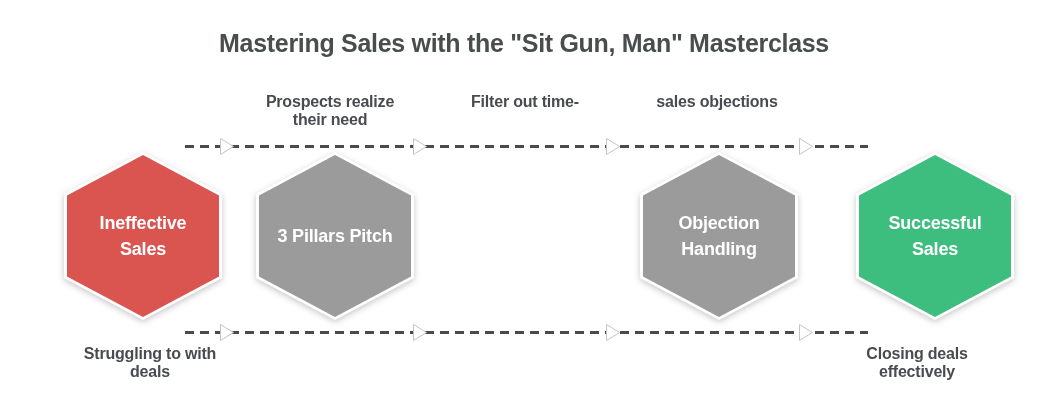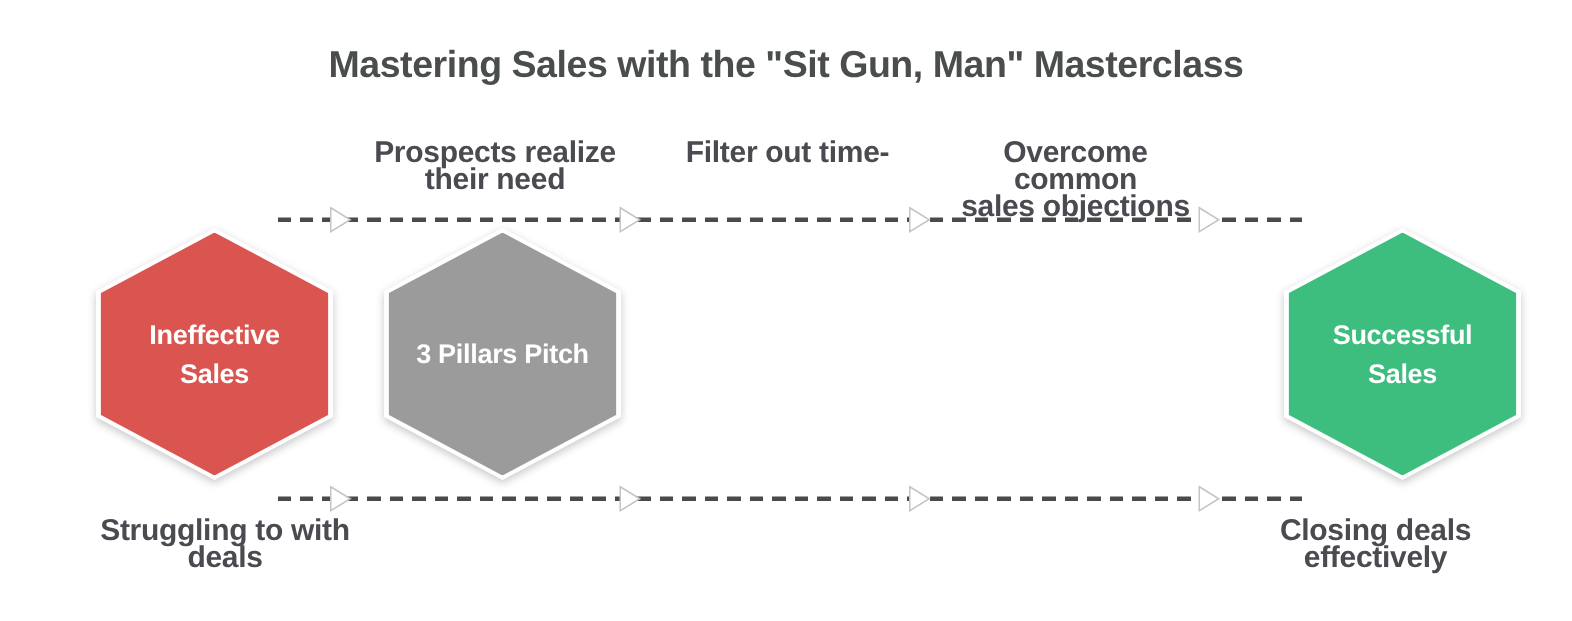--- a/index.html
+++ b/index.html
@@ -34,21 +34,21 @@
   .dash-line.bottom { top: 331px; }
   .arrow {
     position: absolute;
     width: 16px;
     height: 19px;
   }
   .annotation {
     position: absolute;
     width: 170px;
     text-align: center;
-    font-size: 20px;
+    font-size: 16px;
     line-height: 18px;
     font-weight: bold;
     letter-spacing: -0.2px;
     color: #494b50;
   }
   .annotation span { display: block; }
   .annotation.top-row { top: 93px; }
   .annotation.bottom-row { top: 345px; }
   .hex {
     position: absolute;
@@ -92,21 +92,20 @@
   <div class="title">Mastering Sales with the "Sit Gun, Man" Masterclass</div>
 
   <div class="annotation top-row" style="left:245px;">
     <span>Prospects realize</span>
     <span>their need</span>
   </div>
   <div class="annotation top-row" style="left:440px;">
     <span>Filter out time-</span>
   </div>
   <div class="annotation top-row" style="left:632px;">
-    <span>Overcome common</span>
     <span>sales objections</span>
   </div>
 
   <div class="annotation bottom-row" style="left:65px;">
     <span>Struggling to with</span>
     <span>deals</span>
   </div>
   <div class="annotation bottom-row" style="left:832px;">
     <span>Closing deals</span>
     <span>effectively</span>
@@ -153,20 +152,28 @@
   <div class="hex" style="left:256px;">
     <div class="hex-outer"></div>
     <div class="hex-inner" style="background: rgb(155, 155, 155);"></div>
     <div class="hex-label">
       <span>3 Pillars Pitch</span>
       <span></span>
     </div>
   </div>
 
 
+  <div class="hex" style="left:640px;">
+    <div class="hex-outer"></div>
+    <div class="hex-inner" style="background: rgb(155, 155, 155);"></div>
+    <div class="hex-label">
+      <span>Objection</span>
+      <span>Handling</span>
+    </div>
+  </div>
 
   <div class="hex" style="left:856px;">
     <div class="hex-outer"></div>
     <div class="hex-inner" style="background: rgb(61, 189, 126);"></div>
     <div class="hex-label">
       <span>Successful</span>
       <span>Sales</span>
     </div>
   </div>
 

